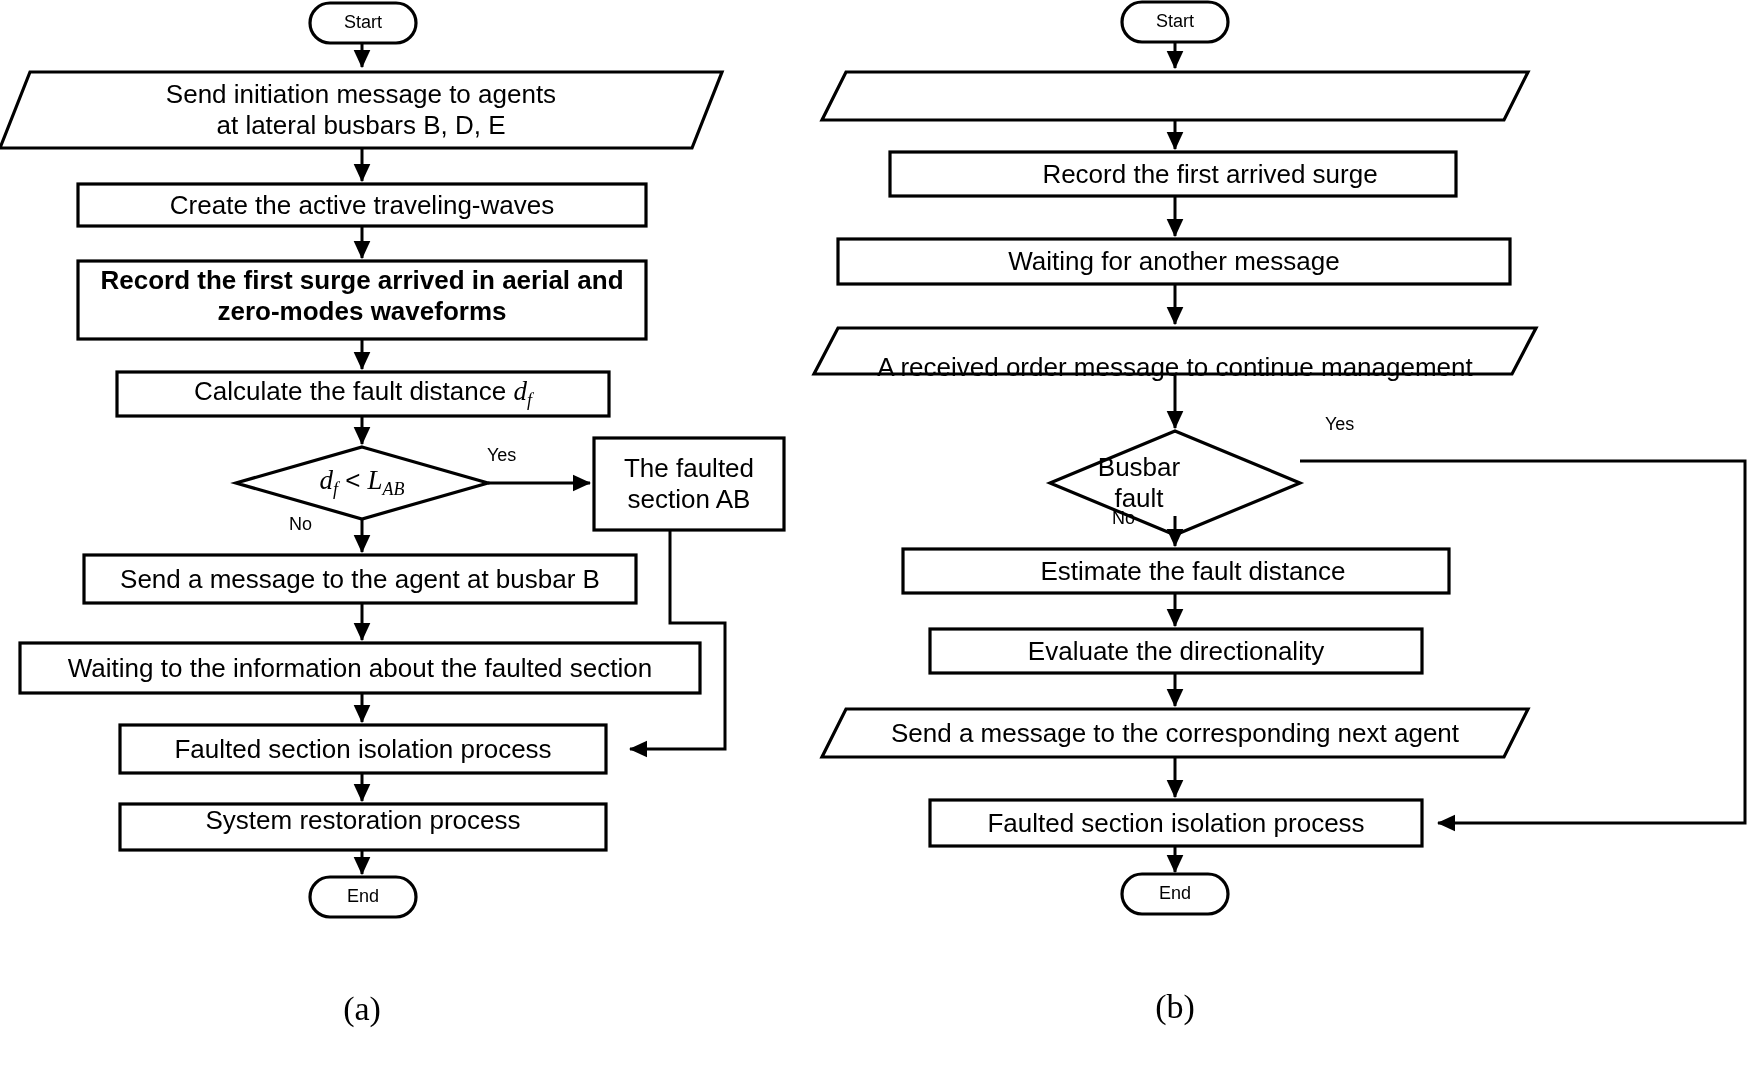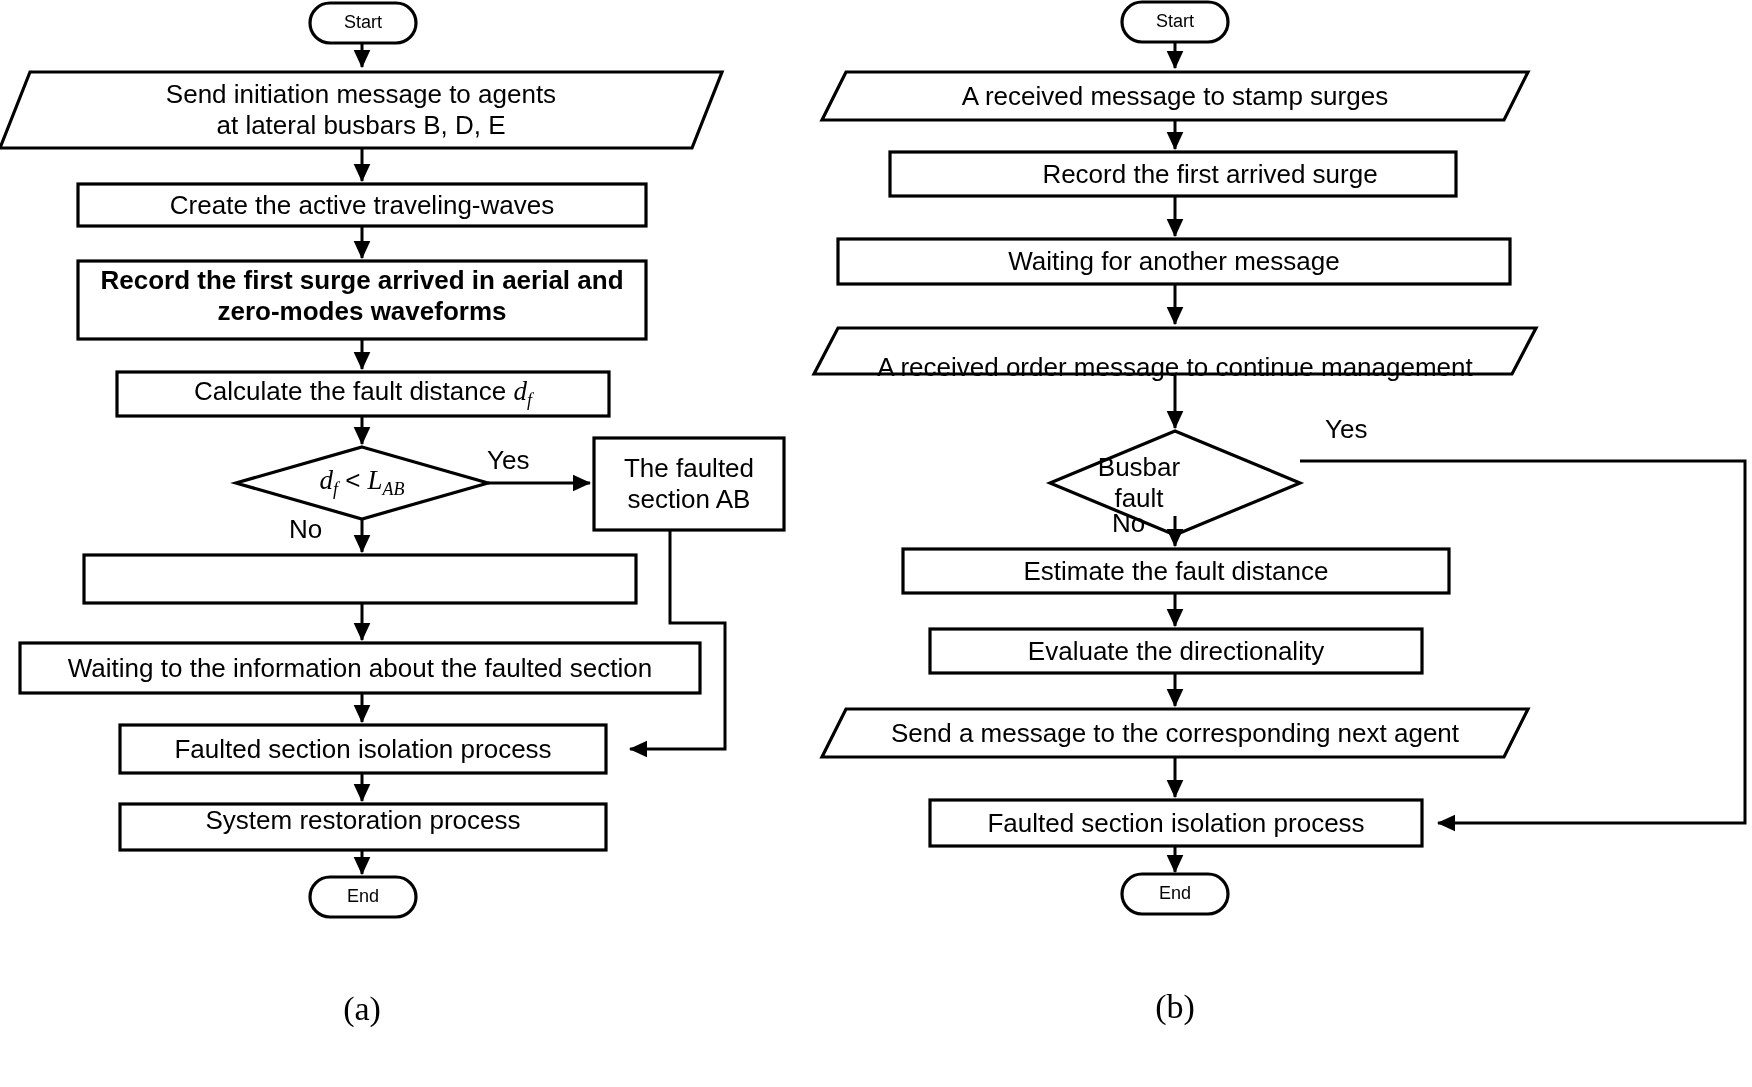--- a/index.html
+++ b/index.html
@@ -35,21 +35,21 @@
     line-height: 1.18;
     font-family: "Liberation Sans", sans-serif;
     font-size: 26px;
     color: #000;
     pointer-events: none;
     white-space: pre-line;
   }
   .edge-label {
     position: absolute;
     font-family: "Liberation Sans", sans-serif;
-    font-size: 26px;
+    font-size: 18px;
     color: #000;
   }
   .panel-label {
     position: absolute;
     font-family: "Liberation Serif", serif;
     font-size: 34px;
     color: #000;
     text-align: center;
   }
   .mi { font-style: italic; font-family: "Liberation Serif", serif; font-size: 27px; }
@@ -161,49 +161,49 @@
     <span><span class="mi">d</span><span class="sub">f</span><span> &lt; </span><span class="mi">L</span><span class="sub">AB</span></span>
   </div>
 
   <div class="edge-label" style="left:487px; top:445px;">Yes</div>
 
   <div class="edge-label" style="left:289px; top:514px;">No</div>
 
   <div class="node-text" style="left:594px; top:438px; width:190px; height:92px;">The faulted
 section AB</div>
 
+  <div class="node-text" style="left:84px; top:555px; width:552px; height:48px;">Send a message to the agent at busbar B</div>
 
   <div class="node-text" style="left:20px; top:643px; width:680px; height:50px;">Waiting to the information about the faulted section</div>
 
   <div class="node-text" style="left:120px; top:725px; width:486px; height:48px;">Faulted section isolation process</div>
 
   <div class="node-text" style="left:120px; top:804px; width:486px; height:32px;">System restoration process</div>
 
   <div class="node-text terminal-text" style="left:310px; top:877px; width:106px; height:40px;">End</div>
 
   <div class="panel-label" style="left:312px; top:990px; width:100px;">(a)</div>
 
   <div class="node-text terminal-text" style="left:1122px; top:2px; width:106px; height:40px;">Start</div>
 
-  <div class="node-text" style="left:846px; top:72px; width:658px; height:48px;">A received message to stamp surges</div>
 
   <div class="node-text" style="left:890px; top:152px; width:640px; height:44px;">Record the first arrived surge</div>
 
   <div class="node-text" style="left:838px; top:239px; width:672px; height:45px;">Waiting for another message</div>
 
   <div class="node-text" style="left:838px; top:328px; width:674px; height:46px;margin-top:16px;">A received order message to continue management</div>
 
   <div class="node-text" style="left:1044px; top:436px; width:190px; height:94px;">Busbar
 fault</div>
 
   <div class="edge-label" style="left:1325px; top:414px;">Yes</div>
 
   <div class="edge-label" style="left:1112px; top:508px;">No</div>
 
-  <div class="node-text" style="left:903px; top:549px; width:546px; height:44px;">Estimate the fault distance</div>
+  <div class="node-text" style="left:903px; top:549px; width:546px; height:44px;padding-left:17px;">Estimate the fault distance</div>
 
   <div class="node-text" style="left:930px; top:629px; width:492px; height:44px;">Evaluate the directionality</div>
 
   <div class="node-text" style="left:846px; top:709px; width:658px; height:48px;">Send a message to the corresponding next agent</div>
 
   <div class="node-text" style="left:930px; top:800px; width:492px; height:46px;">Faulted section isolation process</div>
 
   <div class="node-text terminal-text" style="left:1122px; top:874px; width:106px; height:40px;">End</div>
 
   <div class="panel-label" style="left:1125px; top:988px; width:100px;">(b)</div>

